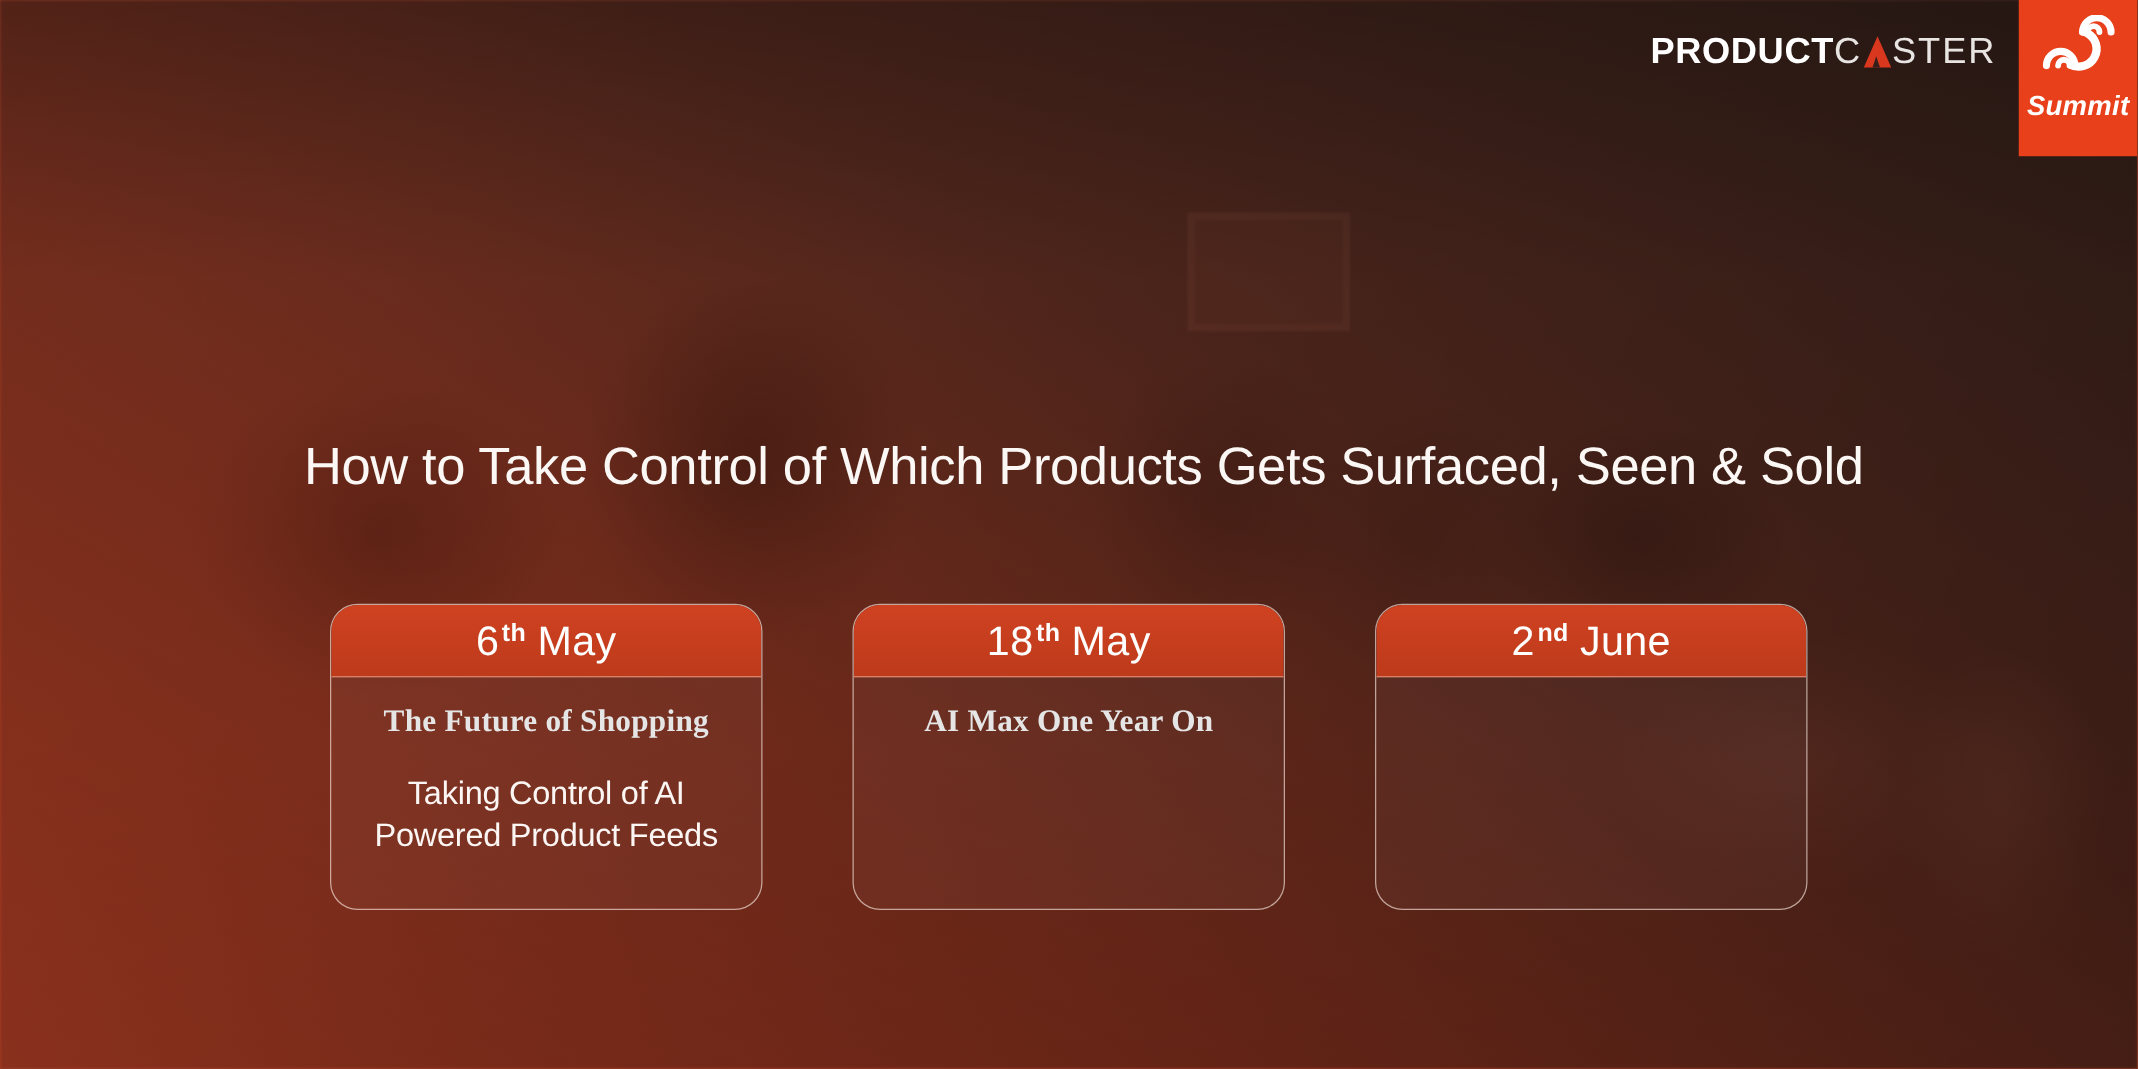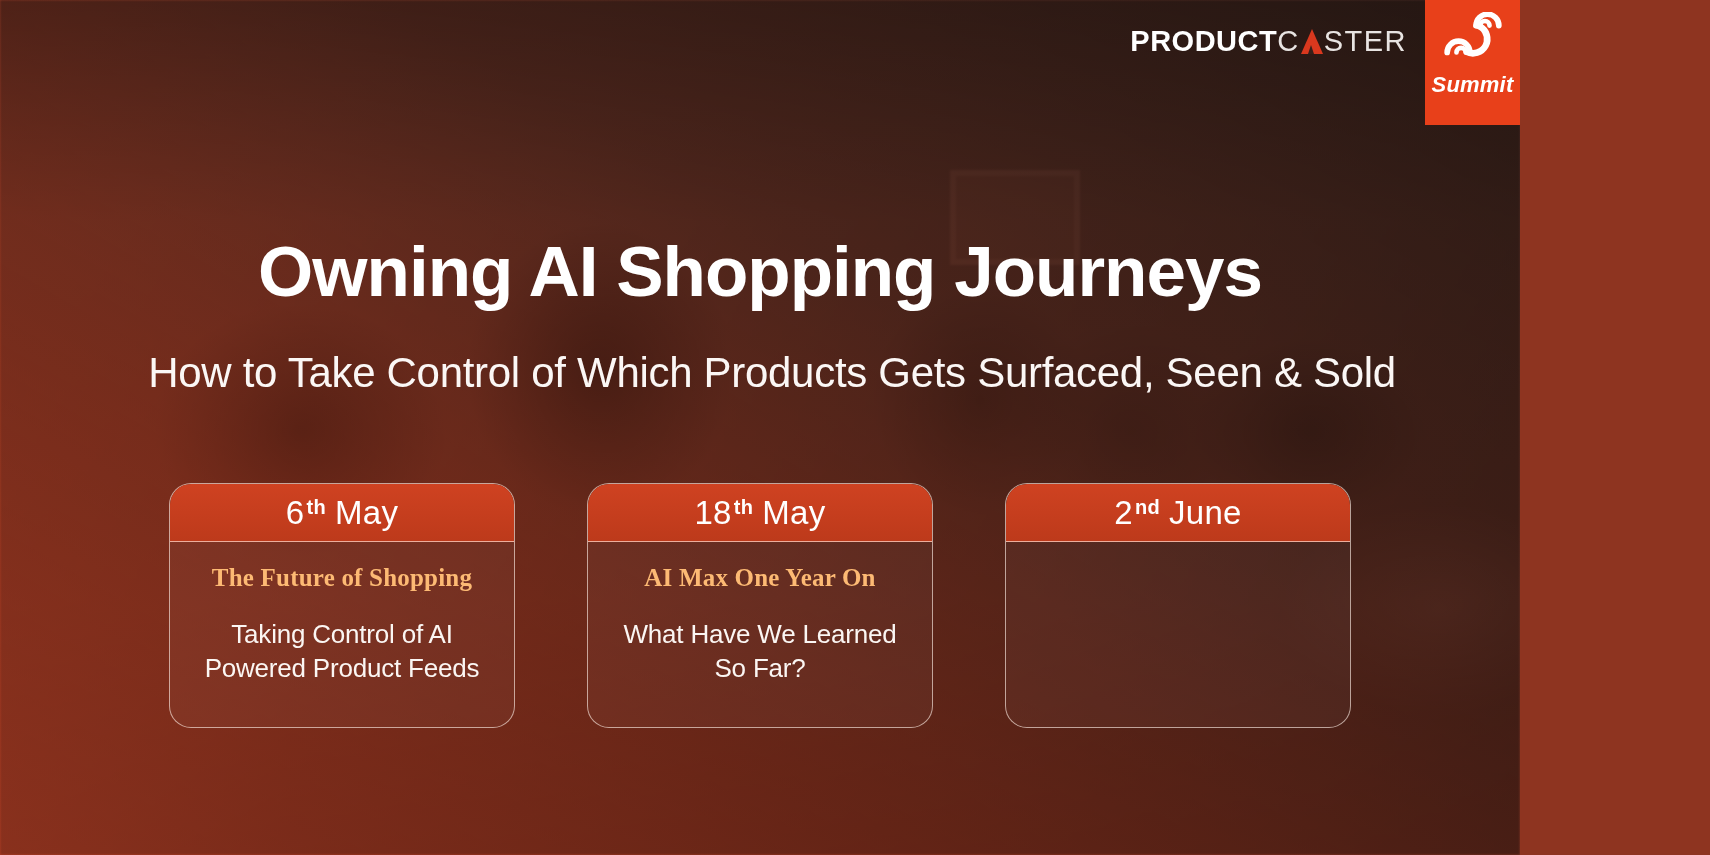--- a/index.html
+++ b/index.html
@@ -7,21 +7,21 @@
 
   html,body{
     width:1710px; height:855px;
     overflow:hidden;
     background:#8e3420;
     font-family:"Liberation Sans", sans-serif;
   }
 
   .banner{
     position:relative;
-    width:1520px; height:855px;
+    width:1710px; height:855px;
     overflow:hidden;
     isolation:isolate;
   }
 
   
   .photo{
     position:absolute; inset:0;
     background-color:#6a554c;
     background-image:
       
@@ -198,21 +198,21 @@
 
   .card-body{
     flex:1;
     padding:22px 18px 26px;
     text-align:center;
   }
   .card-title{
     font-family:"Liberation Serif", serif;
     font-weight:700;
     font-size:25px;
-    color:#fdba74;
+    color:#e5e5e5;
     letter-spacing:.2px;
     margin-bottom:24px;
     line-height:1.15;
   }
   .card-sub{
     font-size:26px;
     font-weight:400;
     color:#fbf6f3;
     line-height:1.33;
     letter-spacing:-.2px;
@@ -244,21 +244,20 @@
           <path d="M92 26 A9 9 0 0 0 74 26" stroke-width="9"></path>
           <path d="M54 78 A26 26 0 0 0 66 26" stroke-width="11"></path>
           <path d="M46 78 A17 17 0 0 0 74 26" stroke-width="9"></path>
         </g>
       </svg>
       <div class="summit-label">Summit</div>
     </div>
   </div>
 
   <div class="content">
-    <h1 class="headline">Owning AI Shopping Journeys</h1>
     <div class="subhead">How to Take Control of Which Products Gets Surfaced, Seen &amp; Sold</div>
 
     <div class="cards">
 
       <div class="card">
         <div class="card-header">
           <div class="card-date">
             <span class="date-num">6</span>
               <span class="date-ord">th</span>
               <span class="date-month">May</span>
@@ -273,21 +272,20 @@
       <div class="card">
         <div class="card-header">
           <div class="card-date">
             <span class="date-num">18</span>
               <span class="date-ord">th</span>
               <span class="date-month">May</span>
           </div>
         </div>
         <div class="card-body">
           <div class="card-title">AI Max One Year On</div>
-          <div class="card-sub">What Have We Learned So Far?</div>
         </div>
       </div>
 
       <div class="card">
         <div class="card-header">
           <div class="card-date">
             <span class="date-num">2</span>
               <span class="date-ord">nd</span>
               <span class="date-month">June</span>
           </div>

